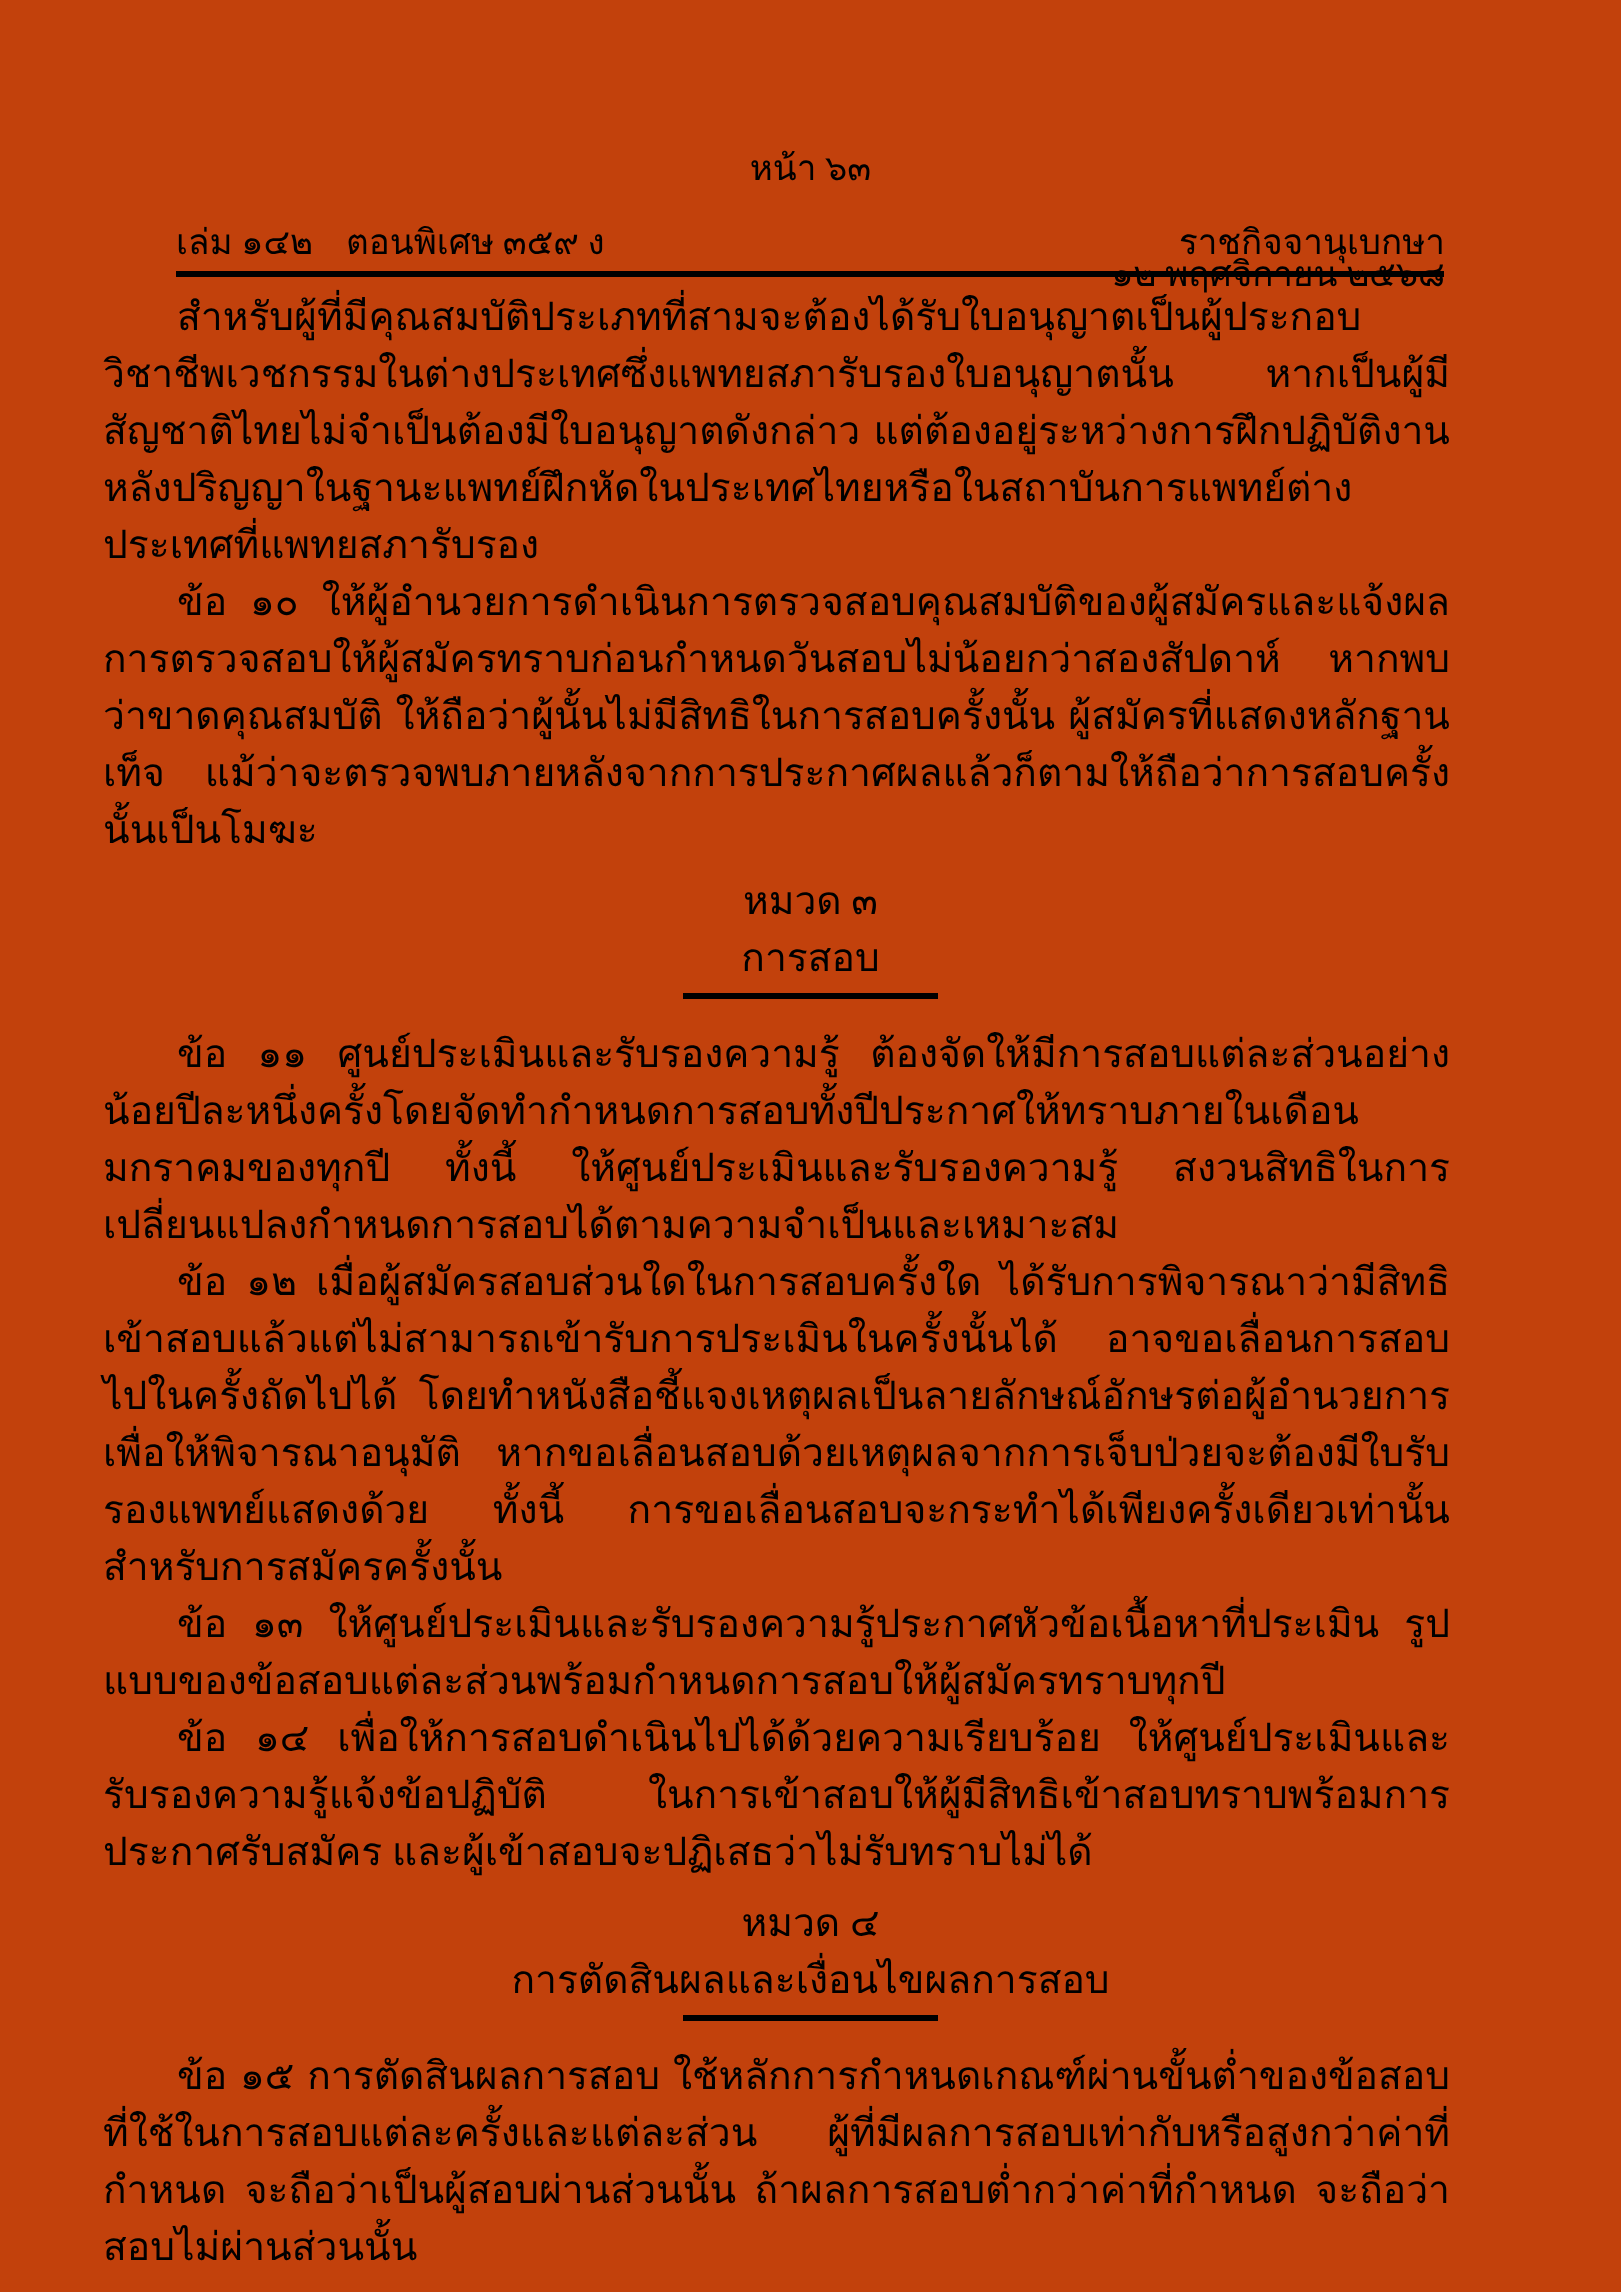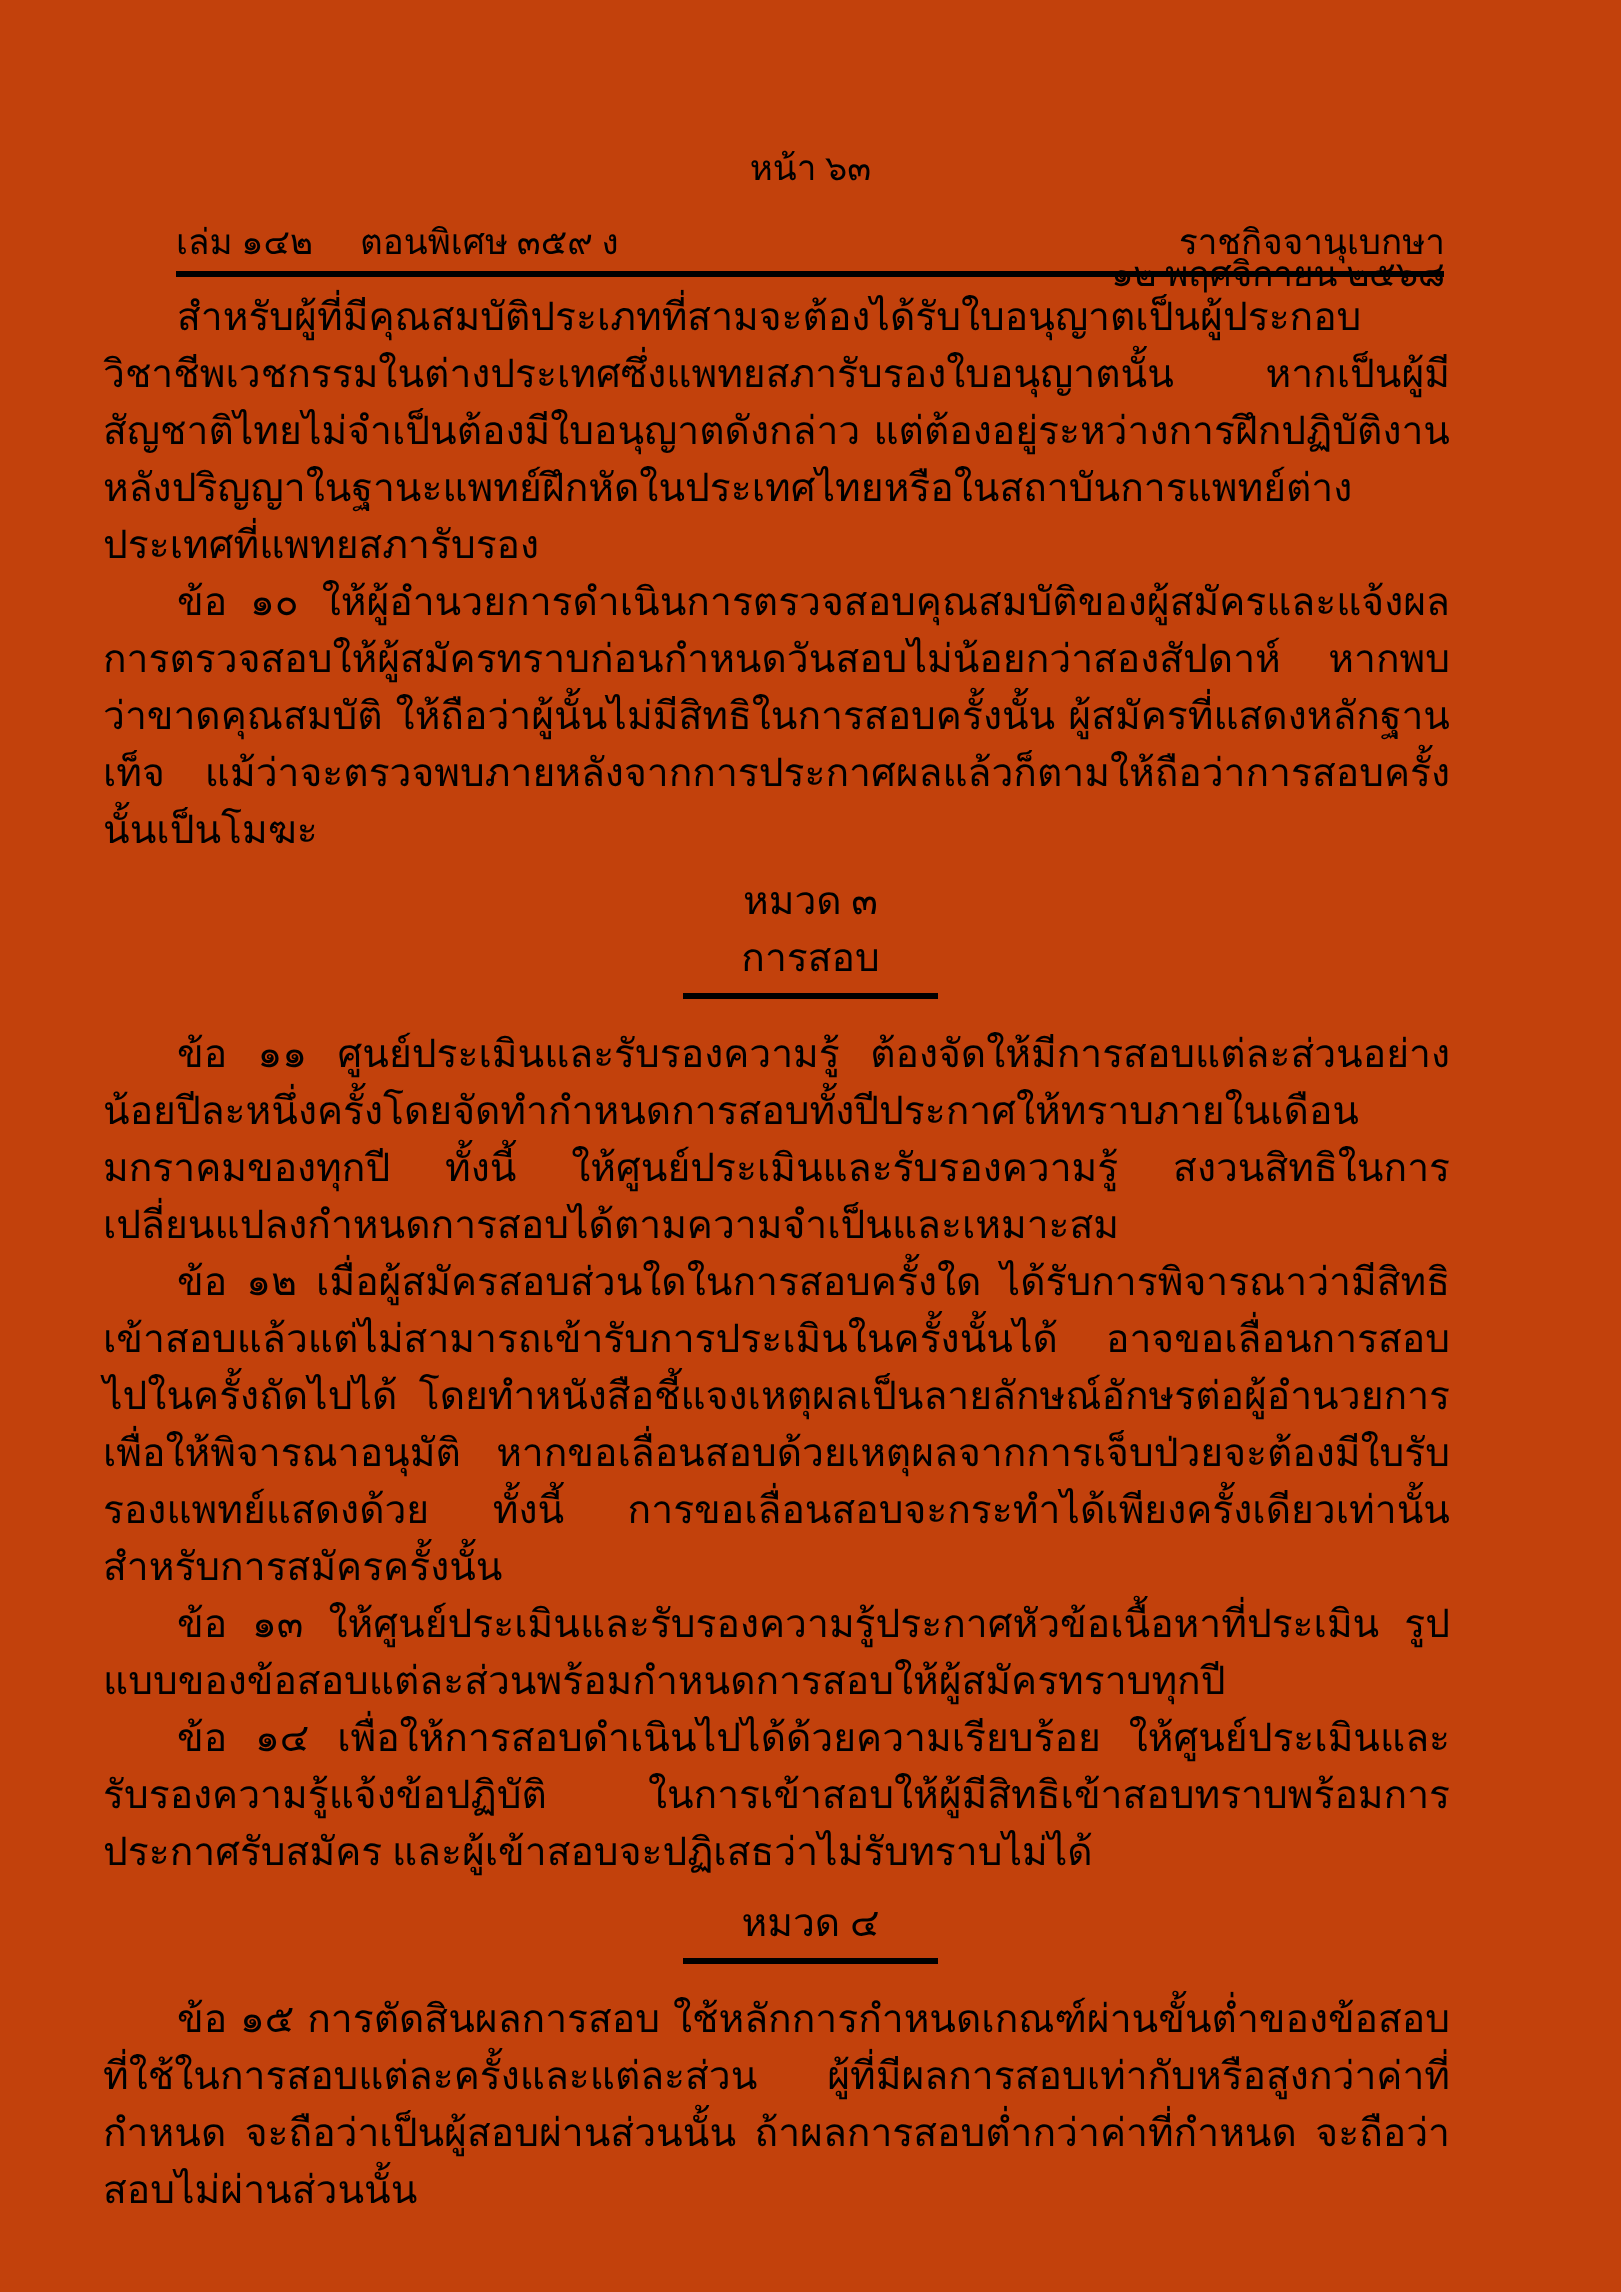--- a/index.html
+++ b/index.html
@@ -34,21 +34,21 @@
     font-size: 35px;
     line-height: 49px;
   }
   .header-left {
     position: absolute;
     left: 0;
     top: 0;
     white-space: nowrap;
   }
   .header-left .issue {
-    margin-left: 47px;
+    margin-left: 33px;
   }
   .header-center {
     position: absolute;
     left: 0;
     top: 0;
     width: 100%;
     text-align: right;
   }
   .header-right {
     position: absolute;
@@ -133,20 +133,21 @@
 
     <p class="para">ข้อ ๑๒ เมื่อผู้สมัครสอบส่วนใดในการสอบครั้งใด ได้รับการพิจารณาว่ามีสิทธิเข้าสอบแล้วแต่ไม่สามารถเข้ารับการประเมินในครั้งนั้นได้ อาจขอเลื่อนการสอบไปในครั้งถัดไปได้ โดยทำหนังสือชี้แจงเหตุผลเป็นลายลักษณ์อักษรต่อผู้อำนวยการ เพื่อให้พิจารณาอนุมัติ หากขอเลื่อนสอบด้วยเหตุผลจากการเจ็บป่วยจะต้องมีใบรับรองแพทย์แสดงด้วย ทั้งนี้ การขอเลื่อนสอบจะกระทำได้เพียงครั้งเดียวเท่านั้นสำหรับการสมัครครั้งนั้น</p>
 
 
     <p class="para">ข้อ ๑๓ ให้ศูนย์ประเมินและรับรองความรู้ประกาศหัวข้อเนื้อหาที่ประเมิน รูปแบบของข้อสอบแต่ละส่วนพร้อมกำหนดการสอบให้ผู้สมัครทราบทุกปี</p>
 
     <p class="para">ข้อ ๑๔ เพื่อให้การสอบดำเนินไปได้ด้วยความเรียบร้อย ให้ศูนย์ประเมินและรับรองความรู้แจ้งข้อปฏิบัติ ในการเข้าสอบให้ผู้มีสิทธิเข้าสอบทราบพร้อมการประกาศรับสมัคร และผู้เข้าสอบจะปฏิเสธว่าไม่รับทราบไม่ได้</p>
 
     <div class="chapter-block">
       <p class="chapter-label">หมวด ๔</p>
+      <p class="chapter-title">การตัดสินผลและเงื่อนไขผลการสอบ</p>
       <div class="section-divider"></div>
     </div>
     <div class="chapter-gap"></div>
 
     <p class="para">ข้อ ๑๕ การตัดสินผลการสอบ ใช้หลักการกำหนดเกณฑ์ผ่านขั้นต่ำของข้อสอบที่ใช้ในการสอบแต่ละครั้งและแต่ละส่วน ผู้ที่มีผลการสอบเท่ากับหรือสูงกว่าค่าที่กำหนด จะถือว่าเป็นผู้สอบผ่านส่วนนั้น ถ้าผลการสอบต่ำกว่าค่าที่กำหนด จะถือว่าสอบไม่ผ่านส่วนนั้น</p>
 
   </div>
 
 </div>
 

